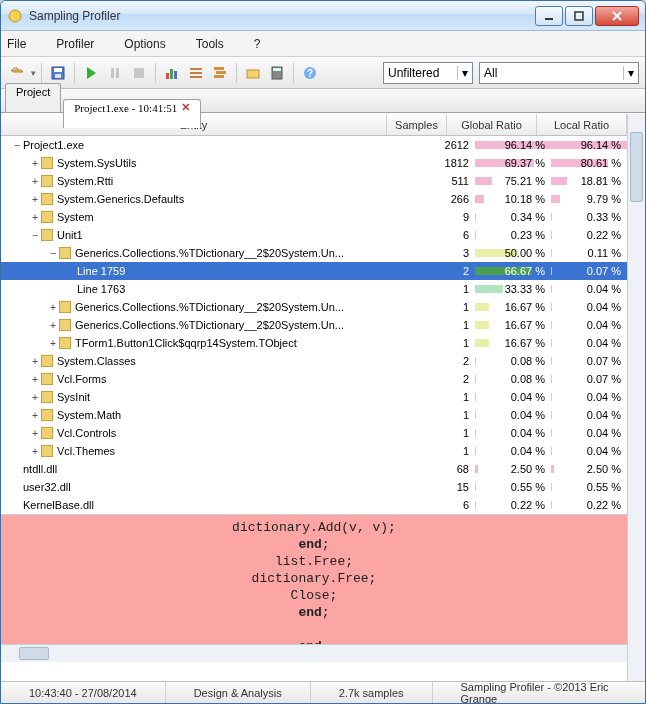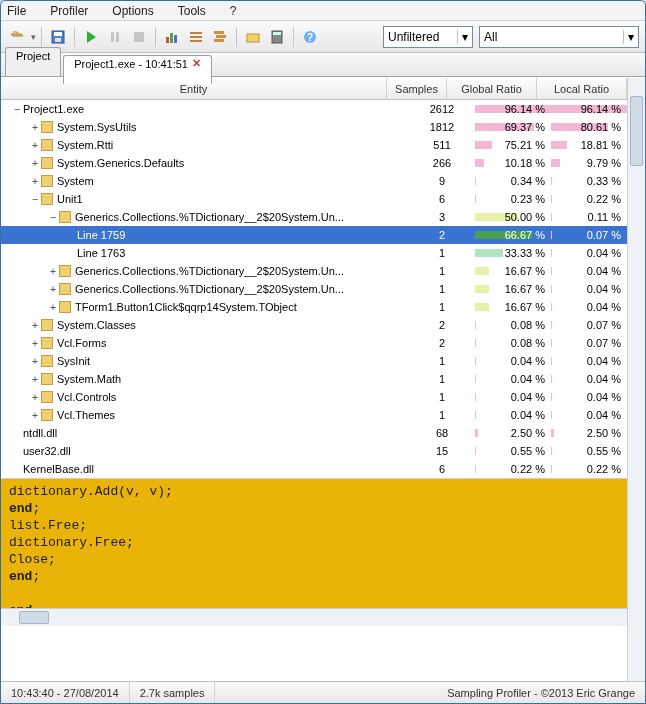--- a/index.html
+++ b/index.html
@@ -5,63 +5,88 @@
   * { box-sizing: border-box; margin: 0; padding: 0; }
   body { font-family: "Segoe UI", Tahoma, sans-serif; font-size: 12px; background: #d4e4f4; width: 646px; height: 704px; overflow: hidden; position: relative; }
   .win { width: 646px; height: 704px; border: 1px solid #3a6ea5; background: #fff; display: flex; flex-direction: column; box-shadow: 0 0 8px rgba(0,0,0,0.3); border-radius: 6px 6px 0 0; overflow: hidden; }
   .titlebar { height: 30px; background: linear-gradient(to bottom, #f0f7fe 0%, #d6e7fa 45%, #c0dcf6 46%, #d6e7fa 100%); display: flex; align-items: center; padding: 0 6px; border-bottom: 1px solid #a0b8d0; }
   .titlebar .ico { width: 16px; height: 16px; margin-right: 6px; }
   .titlebar .title { flex: 1; color: #333; }
   .tbtns { display: flex; }
   .tbtn { width: 30px; height: 20px; margin-left: 2px; border: 1px solid #5a7ca0; border-radius: 3px; display: flex; align-items: center; justify-content: center; background: linear-gradient(to bottom,#f6fbff,#d0e4f5); font-size: 10px; }
   .tbtn.min, .tbtn.max { width: 28px; }
   .tbtn.close { width: 44px; background: linear-gradient(to bottom,#f5a7a0,#d44a3a); color: #fff; border-color: #a03028; }
-  .menubar { height: 20px; background: #f4f4f4; display: flex; align-items: center; padding: 0 6px; gap: 24px; border-bottom: 1px solid #d0d0d0; }
+  .menubar { height: 26px; background: #f4f4f4; display: flex; align-items: center; padding: 0 6px; gap: 30px; border-bottom: 1px solid #d0d0d0; }
   .menuitem { color: #222; cursor: default; }
   .toolbar { height: 32px; background: linear-gradient(to bottom,#fafafa,#e8e8e8); border-bottom: 1px solid #c0c0c0; display: flex; align-items: center; padding: 0 6px; gap: 2px; }
   .tbicon { width: 22px; height: 22px; display: flex; align-items: center; justify-content: center; border: 1px solid transparent; border-radius: 2px; }
   .tbsep { width: 1px; height: 20px; background: #c8c8c8; margin: 0 3px; }
   .combo { height: 22px; border: 1px solid #7a8a9a; background: #fff; display: flex; align-items: center; padding: 0 4px; font-size: 12px; }
   .combo .arrow { margin-left: auto; padding-left: 4px; border-left: 1px solid #c0c0c0; }
   .tabs { height: 24px; background: linear-gradient(to bottom,#fafafa,#e8e8e8); display: flex; align-items: flex-end; padding-left: 4px; border-bottom: 1px solid #a0a0a0; }
   .tab { height: 22px; padding: 14px 10px; border: 1px solid #a0a0a0; border-bottom: none; border-radius: 3px 3px 0 0; background: #f0f0f0; margin-right: 2px; display: flex; align-items: flex-end; gap: 4px; font-size: 11px; }
-  .tab.active { background: #fff; position: relative; top: 8px; }
+  .tab.active { background: #fff; position: relative; top: 16px; font-family: Liberation Serif, serif; }
   .tab .closex { color: #c04040; font-weight: bold; }
   .gridwrap { flex: 1; display: flex; overflow: hidden; border-top: 1px solid #fff; }
   .grid { flex: 1; display: flex; flex-direction: column; overflow: hidden; }
   .gridhdr { display: flex; height: 22px; background: linear-gradient(to bottom,#fdfdfd,#ececec); border-bottom: 1px solid #c0c0c0; }
   .gh { border-right: 1px solid #d0d0d0; display: flex; align-items: center; justify-content: center; font-size: 11px; color: #333; }
   .gh.entity { flex: 1; }
   .gh.samples { width: 60px; }
   .gh.local { width: 90px; }
   .gh.global { width: 90px; }
   .rows { flex: 0 0 auto; overflow: hidden; }
   .row { display: flex; height: 18px; align-items: center; font-size: 11px; }
   .row.sel { background: #3a74d0; color: #fff; }
   .cell-ent { flex: 1; display: flex; align-items: center; overflow: hidden; white-space: nowrap; }
-  .cell-smp { width: 60px; text-align: center; padding-right: 6px; }
+  .cell-smp { width: 60px; text-align: right; padding-right: 6px; }
   .cell-ratio { width: 76px; display: flex; align-items: center; position: relative; }
   .bar { position: absolute; left: 0; top: 2px; bottom: 2px; }
   .pct { position: relative; margin-left: auto; padding-right: 6px; }
   .exp { width: 12px; text-align: center; color: #555; font-size: 10px; font-family: monospace; }
   .ico-unit { width: 12px; height: 12px; background: #f0d070; border: 1px solid #c0a040; margin-right: 4px; }
-  .src { font-family: "Courier New", monospace; font-size: 13px; padding: 4px 8px; line-height: 17px; border-top: 1px solid #d0d0d0; background: #eab308; height: 130px; overflow: hidden; color: #222; }
+  .src { font-family: "Courier New", monospace; font-size: 13px; padding: 4px 8px; line-height: 17px; border-top: 1px solid #d0d0d0; background: #fca5a5; height: 130px; overflow: hidden; color: #222; text-align: center; }
   .src .kw { font-weight: bold; }
   .vscroll { width: 18px; background: #eef2f6; border-left: 1px solid #c8d0d8; position: relative; }
   .vthumb { position: absolute; left: 2px; right: 2px; top: 18px; height: 70px; background: #cfdce8; border: 1px solid #a8b8c8; border-radius: 2px; }
   .hscroll { height: 18px; background: #eef2f6; border-top: 1px solid #c8d0d8; position: relative; }
   .hthumb { position: absolute; top: 2px; bottom: 2px; left: 18px; width: 30px; background: #cfdce8; border: 1px solid #a8b8c8; border-radius: 2px; }
   .status { height: 22px; background: linear-gradient(to bottom,#fafafa,#e8e8e8); border-top: 1px solid #c0c0c0; display: flex; align-items: center; font-size: 11px; color: #333; }
-  .stcell { padding: 0 10px; border-right: 1px solid #d0d0d0; height: 100%; display: flex; align-items: center; }
+  .stcell { padding: 0 28px; border-right: 1px solid #d0d0d0; height: 100%; display: flex; align-items: center; }
   svg { display: block; }
 </style>
 </head>
 <body>
 
 <div class="win">
+  <div class="titlebar">
+    <span class="ico">
+      <svg width="16" height="16">
+          <circle cx="8" cy="8" r="6" fill="#f7d050" stroke="#c09020"></circle>
+        </svg>
+    </span>
+    <span class="title">Sampling Profiler</span>
+    <div class="tbtns">
+      <div class="tbtn min">
+          <svg width="10" height="10">
+            <rect x="1" y="7" width="8" height="2" fill="#333"></rect>
+          </svg>
+        </div>
+      <div class="tbtn max">
+          <svg width="10" height="10">
+            <rect x="1" y="1" width="8" height="8" fill="none" stroke="#333" stroke-width="1.5"></rect>
+          </svg>
+        </div>
+      <div class="tbtn close">
+          <svg width="12" height="12">
+            <path d="M2 2 L10 10 M10 2 L2 10" stroke="#fff" stroke-width="2"></path>
+          </svg>
+        </div>
+    </div>
+  </div>
 
   <div class="menubar">
     <span class="menuitem">File</span>
     <span class="menuitem">Profiler</span>
     <span class="menuitem">Options</span>
     <span class="menuitem">Tools</span>
     <span class="menuitem">?</span>
   </div>
 
   <div class="toolbar">
@@ -534,16 +559,17 @@
           <div class="hthumb"></div>
         </div>
     </div>
     <div class="vscroll">
         <div class="vthumb"></div>
       </div>
   </div>
 
   <div class="status">
     <div class="stcell">10:43:40 - 27/08/2014</div>
+    <div class="stcell">Design &amp; Analysis</div>
     <div class="stcell">2.7k samples</div>
     <div class="stcell" style="flex:1;border-right:none;justify-content:flex-end">Sampling Profiler - ©2013 Eric Grange</div>
   </div>
 </div>
 
 </body></html>

